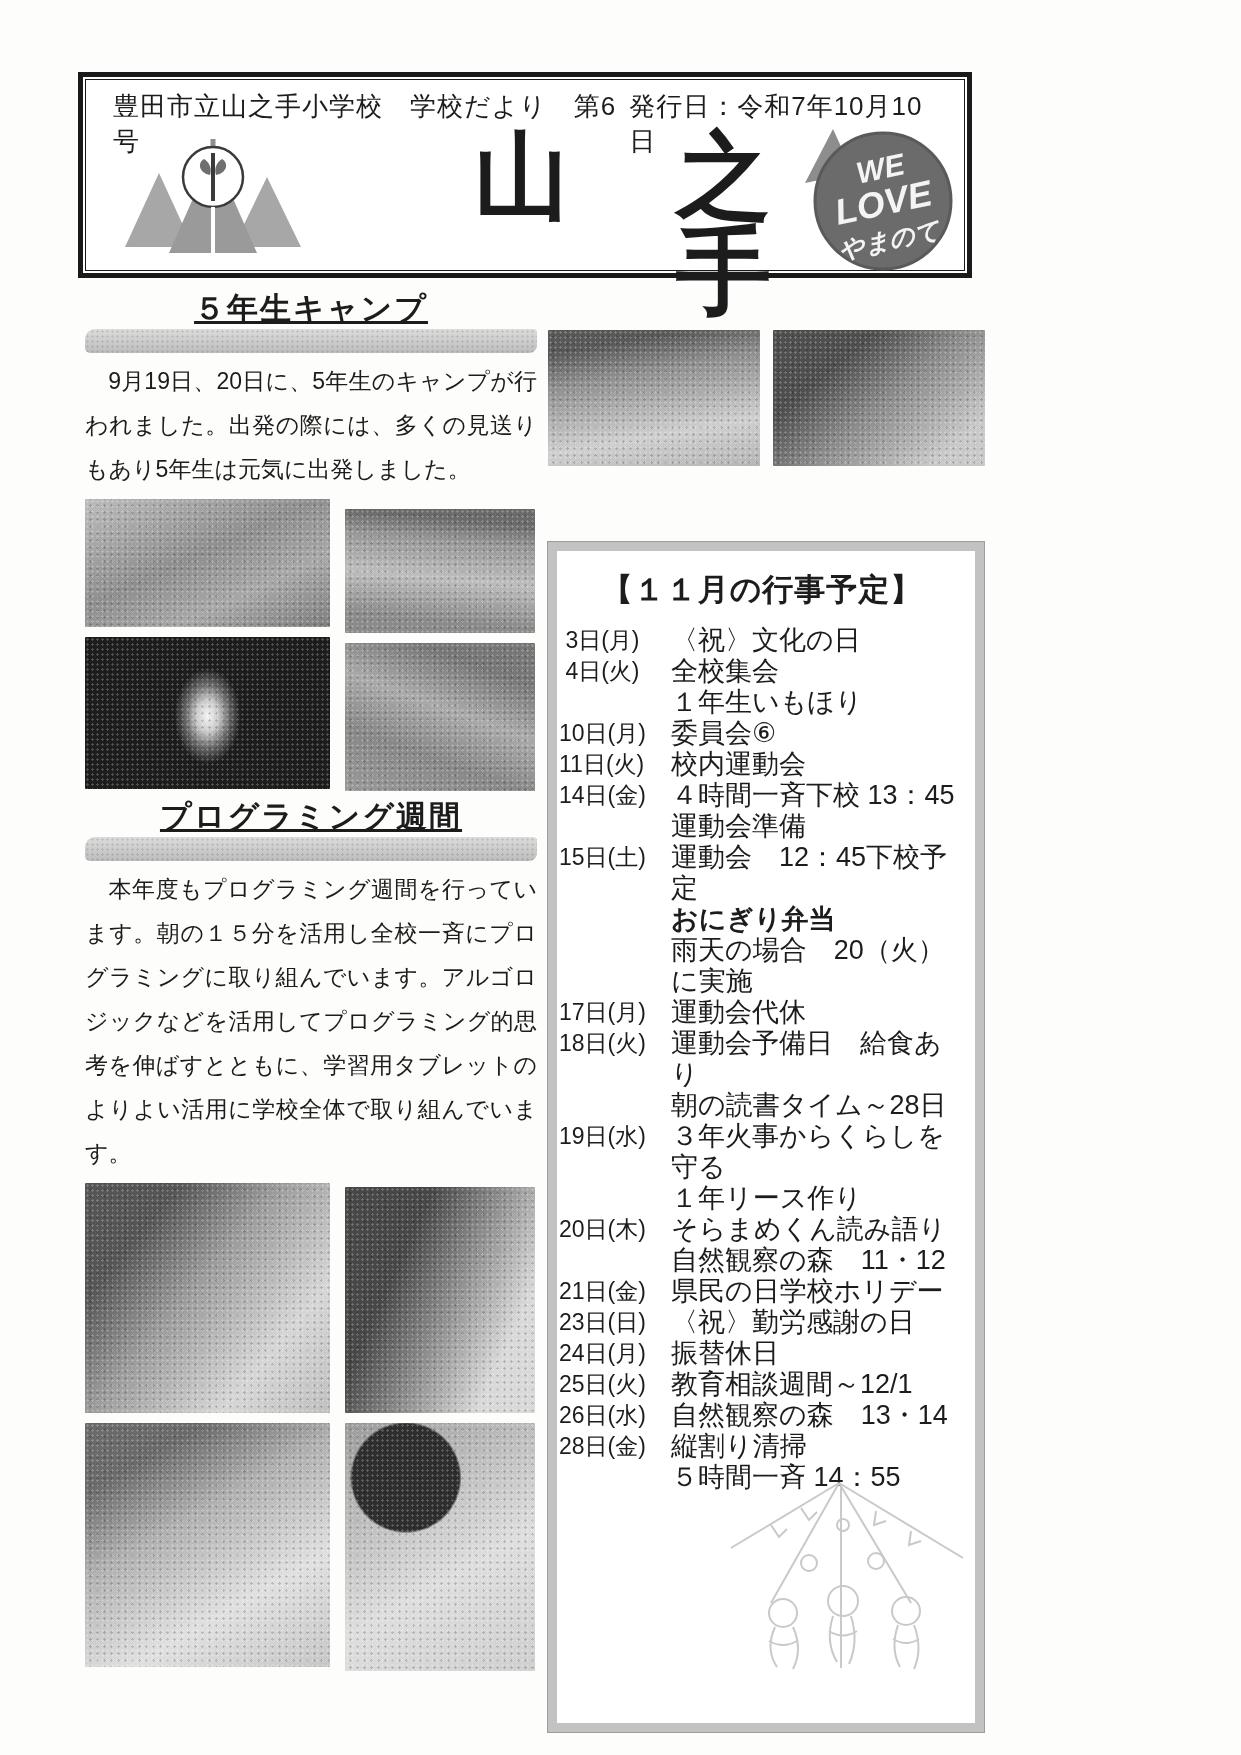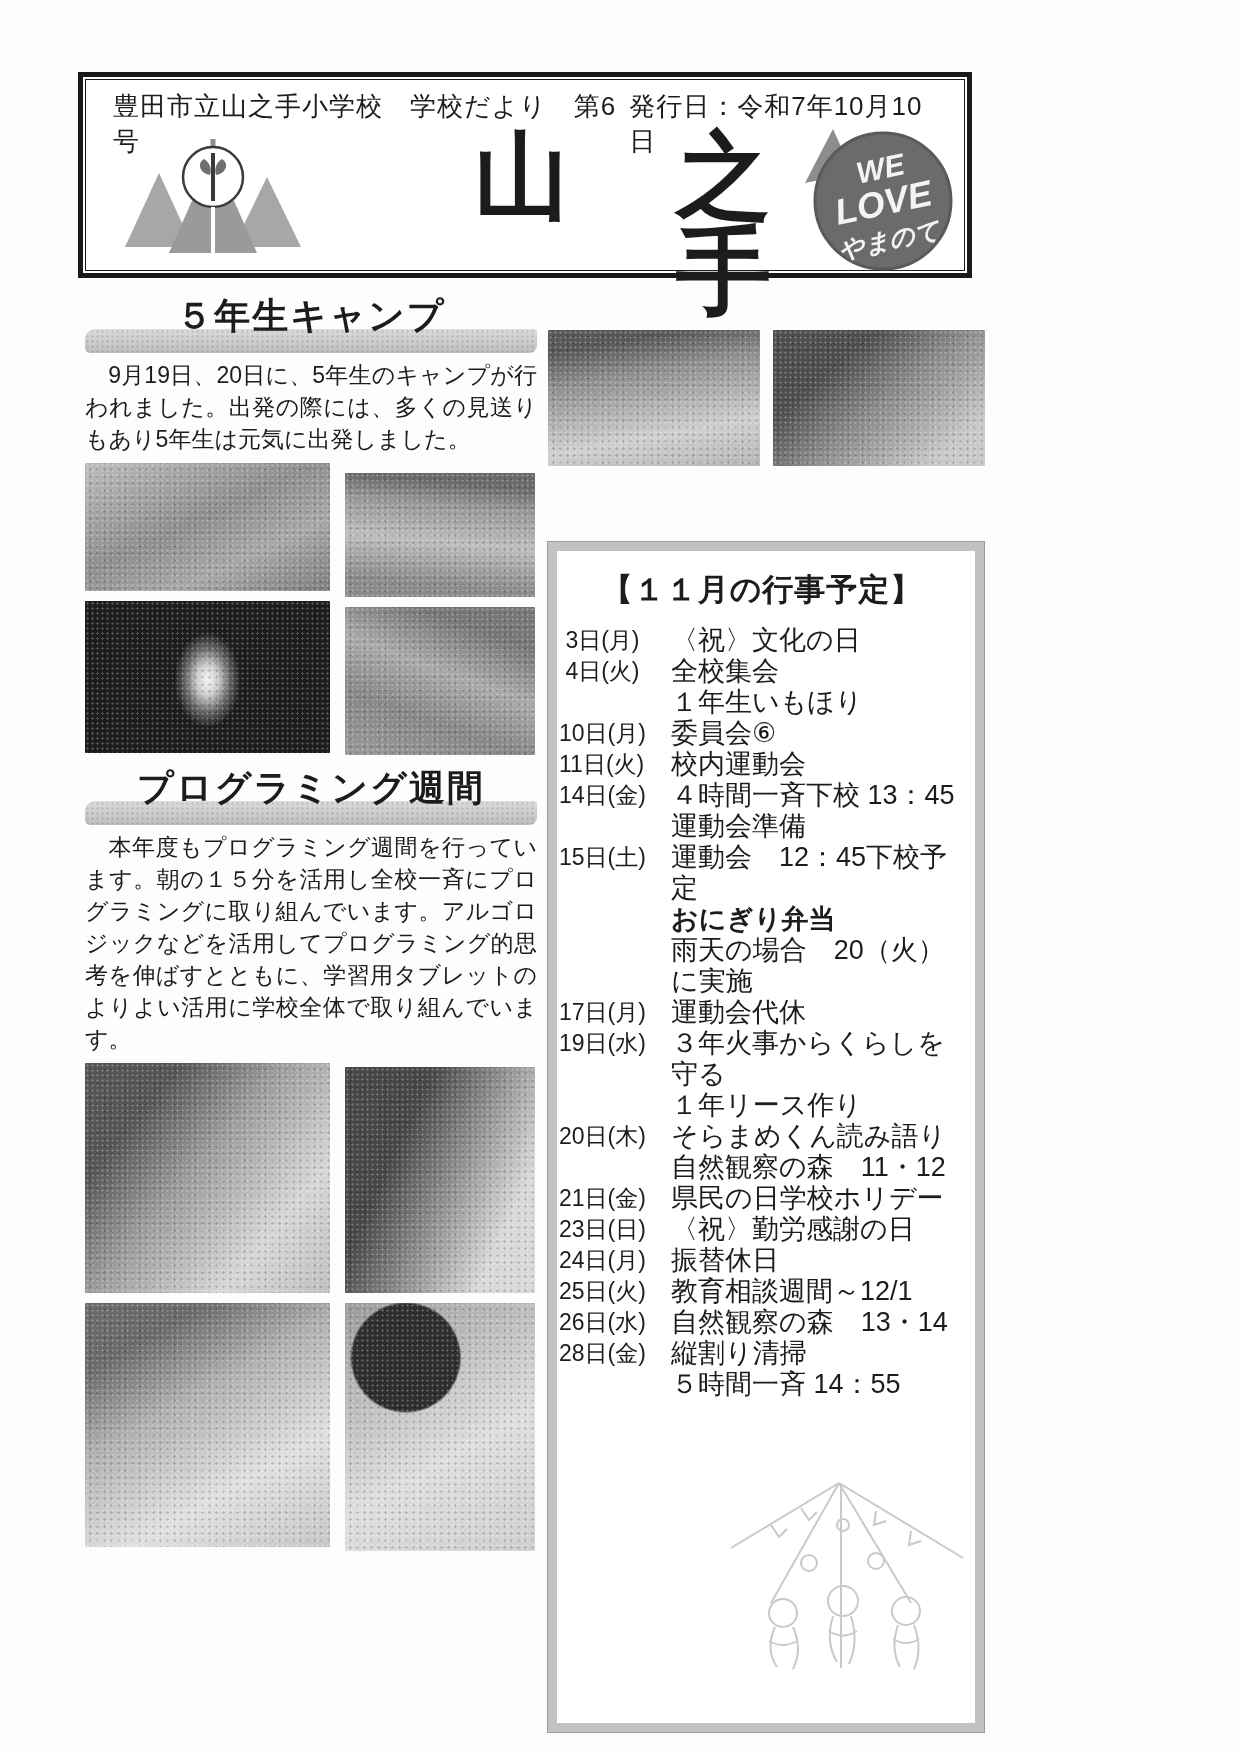--- a/index.html
+++ b/index.html
@@ -21,24 +21,24 @@
   
   .col-left{position:absolute;left:85px;top:295px;width:452px;}
   .col-right{position:absolute;left:548px;top:330px;width:442px;}
 
   
   .banner{position:relative;height:58px;margin-bottom:6px;}
   .banner .strip{position:absolute;left:0;right:0;bottom:0;height:24px;border-radius:10px 4px 8px 5px;
     background:linear-gradient(180deg,#dcdcdc,#bdbdbd);
     background-image:radial-gradient(rgba(0,0,0,.10) 1px,transparent 1.3px),linear-gradient(180deg,#dcdcdc,#bdbdbd);
     background-size:5px 5px,100% 100%;}
-  .banner .txt{position:absolute;bottom:12px;width:100%;text-align:center;
-               font-size:36px;font-weight:800;letter-spacing:2px;}
-
-  .body-text p{margin:0;font-size:23px;line-height:32px;text-align:justify;}
+  .banner .txt{position:absolute;bottom:23px;width:100%;text-align:center;
+               font-size:31px;font-weight:800;letter-spacing:2px;text-decoration:underline;}
+
+  .body-text p{margin:0;font-size:23px;line-height:44px;text-align:justify;}
 
   
   .pgrid{display:flex;gap:15px;margin-top:8px;margin-bottom:12px;}
   .pcol{display:flex;flex-direction:column;gap:10px;}
   .ph{position:relative;overflow:hidden;border-radius:1px;}
   .ph::after{content:"";position:absolute;inset:0;
     background-image:radial-gradient(rgba(255,255,255,.22) 1px,transparent 1.4px),
                      radial-gradient(rgba(0,0,0,.18) 1px,transparent 1.4px);
     background-size:5px 5px,7px 7px;background-position:0 0,2px 3px;}
   .ph-outdoor{background:linear-gradient(155deg,#bcbcbc,#8f8f8f 45%,#a8a8a8 70%,#7e7e7e);}
@@ -198,20 +198,27 @@
               <div class="sched-line">雨天の場合　20（火）に実施</div>
             </div>
           </div>
           <div class="sched-row">
             <div class="sched-date">17日(月)</div>
             <div class="sched-lines">
               <div class="sched-line">運動会代休</div>
             </div>
           </div>
           <div class="sched-row">
+            <div class="sched-date">18日(火)</div>
+            <div class="sched-lines">
+              <div class="sched-line">運動会予備日　給食あり</div>
+              <div class="sched-line">朝の読書タイム～28日</div>
+            </div>
+          </div>
+          <div class="sched-row">
             <div class="sched-date">19日(水)</div>
             <div class="sched-lines">
               <div class="sched-line">３年火事からくらしを守る</div>
               <div class="sched-line">１年リース作り</div>
             </div>
           </div>
           <div class="sched-row">
             <div class="sched-date">20日(木)</div>
             <div class="sched-lines">
               <div class="sched-line">そらまめくん読み語り</div>

